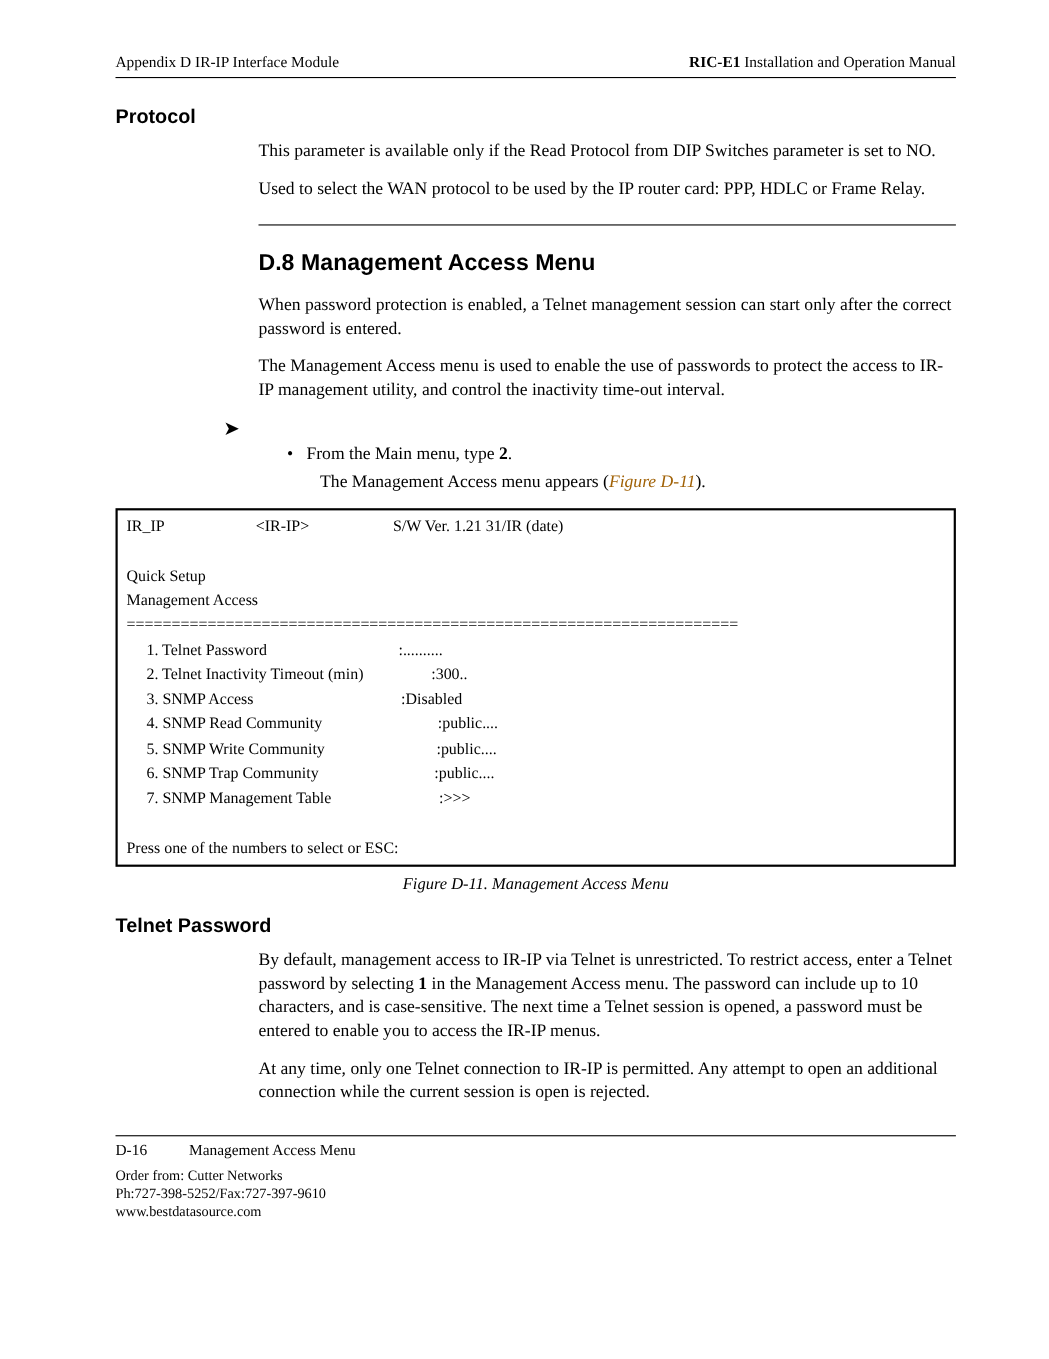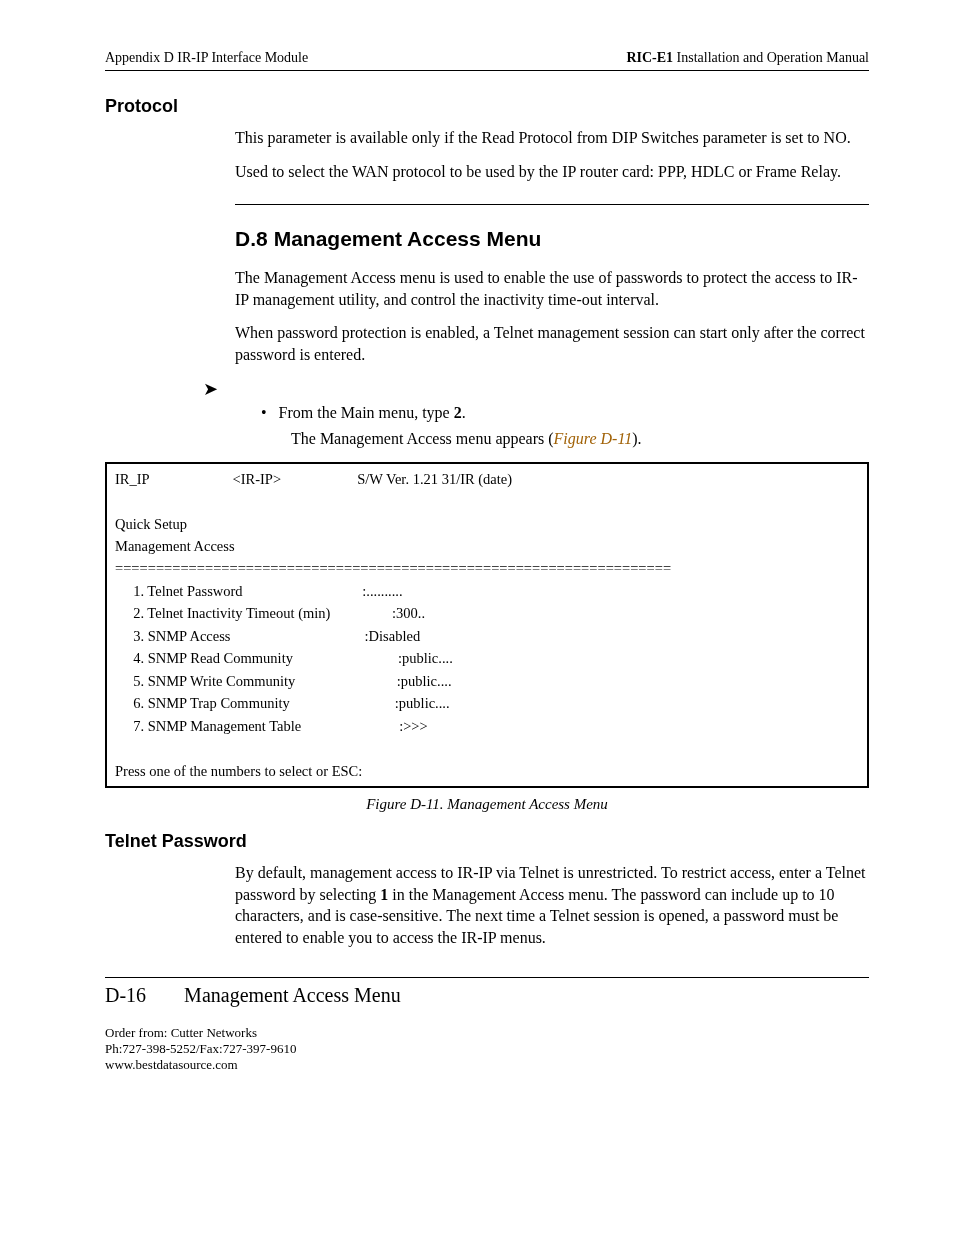--- a/index.html
+++ b/index.html
@@ -103,22 +103,22 @@
   }
   .note-text {
     font-style: italic;
     line-height: 1.35;
   }
   .footer-rule {
     border-top: 1px solid #000;
     margin: 28px 0 6px 0;
   }
   .footer-line1 {
-    font-size: 20px;
-    margin-bottom: 18px;
+    font-size: 14px;
+    margin-bottom: 6px;
   }
   .footer-line1 .pagenum { margin-right: 38px; }
   .footer-line2 {
     display: flex;
     justify-content: center;
     font-size: 13px;
     flex-direction: column;
   }
   .bold { font-weight: bold; }
 </style>
@@ -135,22 +135,22 @@
   <h2 class="small-heading">Protocol</h2>
   <p class="body-text">This parameter is available only if the Read Protocol from DIP Switches parameter is set to NO.</p>
   <p class="body-text">Used to select the WAN protocol to be used by the IP router card: PPP, HDLC or Frame Relay.</p>
 
   <div class="divider"></div>
 
   <h2 class="d8-heading">
     <span class="num">D.8</span><span>Management Access Menu</span>
   </h2>
 
+  <p class="body-text">When password protection is enabled, a Telnet management session can start only after the correct password is entered.</p>
   <p class="body-text">The Management Access menu is used to enable the use of passwords to protect the access to IR-IP management utility, and control the inactivity time-out interval.</p>
-  <p class="body-text">When password protection is enabled, a Telnet management session can start only after the correct password is entered.</p>
 
   <div class="arrow-line">
     <span class="arrow">➤</span>
   </div>
 
   <p class="bullet-line">
     <span class="bullet">•</span><span>From the Main menu, type </span><span class="bold">2</span><span>.</span>
   </p>
 
   <p class="sub-bullet-text">
@@ -172,20 +172,21 @@
 
 Press one of the numbers to select or ESC:</div>
 
   <div class="figure-caption">Figure D-11.  Management Access Menu</div>
 
 
   <h2 class="small-heading">Telnet Password</h2>
   <p class="body-text">
     <span>By default, management access to IR-IP via Telnet is unrestricted. To restrict access, enter a Telnet password by selecting </span><span class="bold">1</span><span> in the Management Access menu. The password can include up to 10 characters, and is case-sensitive. The next time a Telnet session is opened, a password must be entered to enable you to access the IR-IP menus.</span>
   </p>
+  <p class="body-text">At any time, only one Telnet connection to IR-IP is permitted. Any attempt to open an additional connection while the current session is open is rejected.</p>
 
   <div class="footer-rule"></div>
   <div class="footer-line1">
     <span class="pagenum">D-16</span><span>Management Access Menu</span>
   </div>
   <div class="footer-line2">
     <span>Order from: Cutter Networks</span>
     <span>Ph:727-398-5252/Fax:727-397-9610</span>
     <span>www.bestdatasource.com</span>
   </div>

